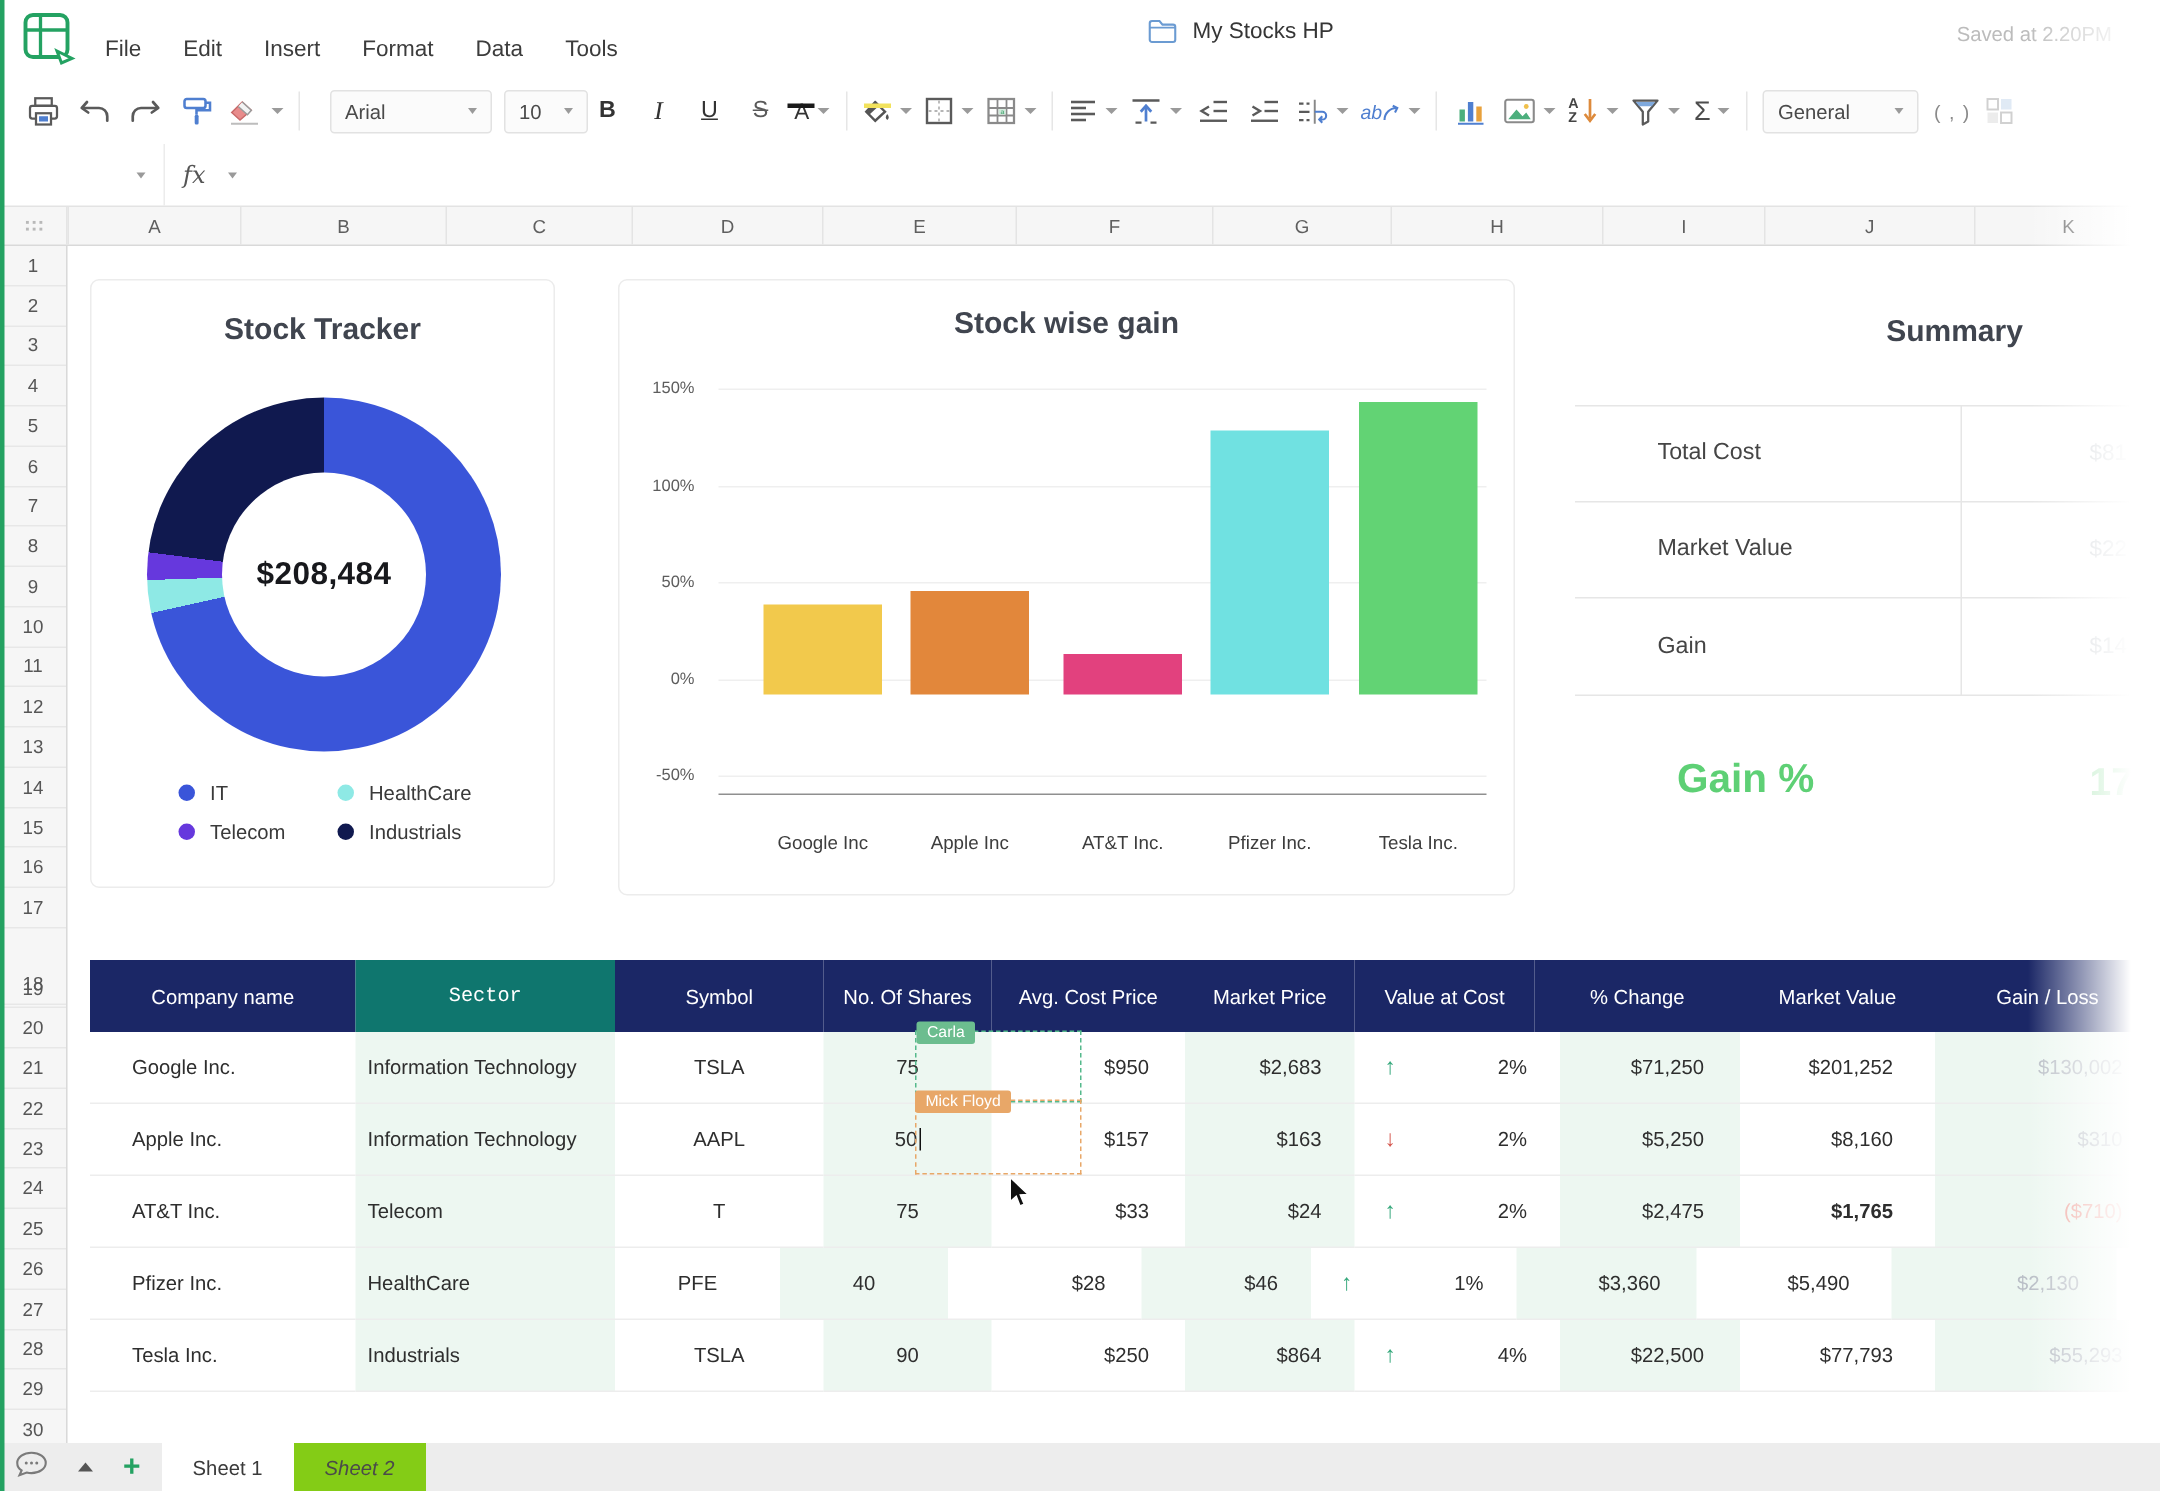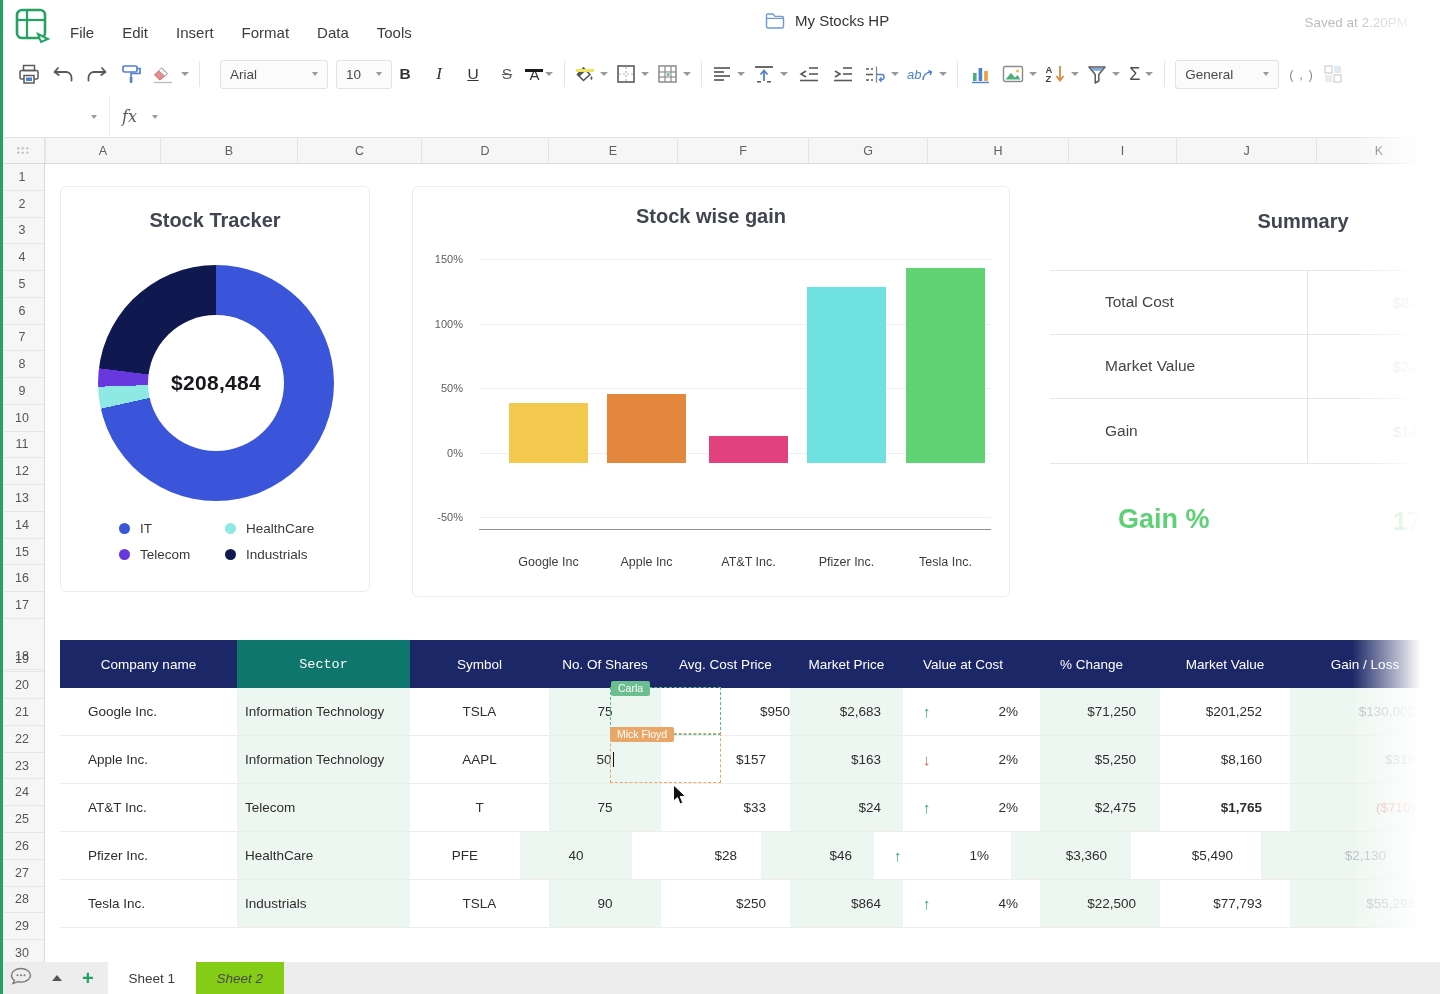--- a/index.html
+++ b/index.html
@@ -498,21 +498,21 @@
         <div class="st-hcell" style="width: 120px; background: rgb(27, 39, 102);">Value at Cost</div>
         <div class="st-hcell" style="width: 137px; background: rgb(27, 39, 102);">% Change</div>
         <div class="st-hcell" style="width: 130px; background: rgb(27, 39, 102);">Market Value</div>
         <div class="st-hcell" style="width: 150px; background: rgb(27, 39, 102);">Gain / Loss</div>
       </div>
   <div class="st-row" style="top: 48px;">
         <div class="st-cell" style="width: 177px; padding-left: 28px;">Google Inc.</div>
         <div class="st-cell mintbg" style="width: 173px; padding-left: 8px;">Information Technology</div>
         <div class="st-cell" style="width: 139px; justify-content: center;">TSLA</div>
         <div class="st-cell mintbg" style="width: 112px; justify-content: center;">75</div>
-        <div class="st-cell" style="width: 129px; justify-content: flex-end; ">$950</div>
+        <div class="st-cell" style="width: 129px; justify-content: flex-end; padding-right: 24px;">$950</div>
         <div class="st-cell mintbg" style="width: 113px; justify-content: flex-end; padding-right: 22px;">$2,683</div>
         <div class="st-cell" style="width: 137px; justify-content: space-between; padding: 0px 22px 0px 20px;">
           <span class="arrow-glyph arrow-up">↑</span>
           <span>2%</span>
         </div>
         <div class="st-cell mintbg" style="width: 120px; justify-content: flex-end; padding-right: 24px;">$71,250</div>
         <div class="st-cell" style="width: 130px; justify-content: flex-end; padding-right: 28px;">$201,252</div>
         <div class="st-cell mintbg gain-cell" style="width: 150px; justify-content: flex-end; padding-right: 25px;">$130,002</div>
       </div>
       <div class="st-row" style="top: 96px;">

